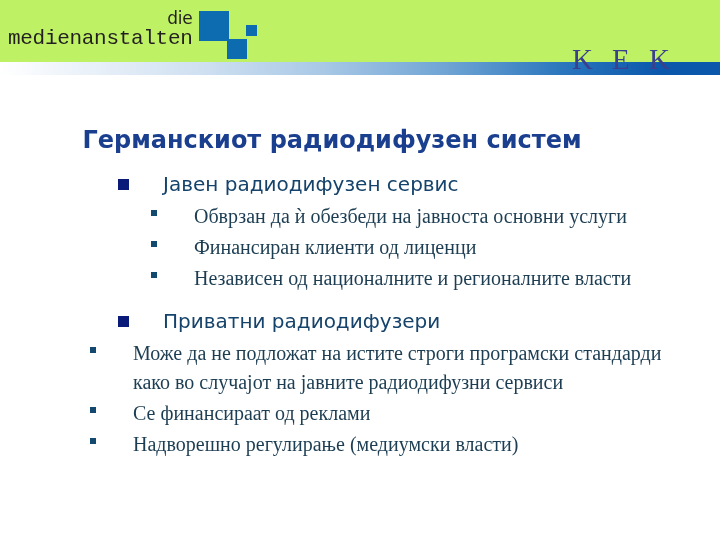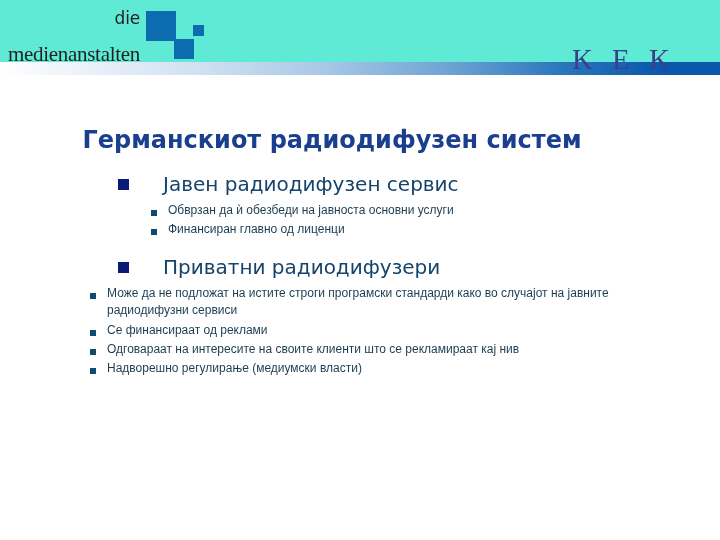--- a/index.html
+++ b/index.html
@@ -13,21 +13,21 @@
     font-family: "DejaVu Sans", "Liberation Sans", sans-serif;
     overflow: hidden;
     position: relative;
   }
 
   
   .header {
     position: relative;
     width: 720px;
     height: 62px;
-    background: #5eead4;
+    background: #bef264;
   }
 
   .logo-left {
     position: absolute;
     left: 8px;
     top: 8px;
     display: flex;
     align-items: flex-start;
   }
   .logo-wordmark {
@@ -39,23 +39,23 @@
   }
   .logo-die {
     font-size: 17px;
     color: #231f20;
     font-family: "DejaVu Sans", "Liberation Sans", sans-serif;
     letter-spacing: -0.2px;
   }
   .logo-medienanstalten {
     font-size: 21px;
     color: #231f20;
-    font-family: Liberation Serif, serif;
+    font-family: Liberation Mono, monospace;
     letter-spacing: -0.3px;
-    margin-top: 17px;
+    margin-top: 1px;
   }
 
   .logo-squares {
     position: relative;
     width: 66px;
     height: 50px;
     margin-left: 6px;
     margin-top: 3px;
   }
   .sq {
@@ -149,25 +149,26 @@
   }
   .l2-bullet {
     width: 6px;
     height: 6px;
     background: #13496e;
     flex: 0 0 auto;
     margin-top: 8px;
     margin-right: 11px;
   }
   .l2-text {
-    font-size: 12px;
+    font-size: 20px;
     color: #1c3d52;
     line-height: 1.45;
     max-width: 560px;
-    font-family: Liberation Sans, sans-serif;
+    font-family: Liberation Serif, serif;
+    margin-left: 26px;
   }
 
   .gap-sections { height: 13px; }
 </style>
 </head>
 <body>
 
 <div class="header">
 
   <div class="logo-left">
@@ -199,21 +200,25 @@
       <span class="l1-text">Јавен радиодифузен сервис</span>
     </div>
 
     <div class="l2-group indent-a">
       <div class="l2-item">
         <span class="l2-bullet"></span>
         <span class="l2-text">Обврзан да ѝ обезбеди на јавноста основни услуги</span>
       </div>
       <div class="l2-item">
         <span class="l2-bullet"></span>
-        <span class="l2-text">Финансиран главно од лиценци</span>
+        <span class="l2-text">Финансиран клиенти од лиценци</span>
+      </div>
+      <div class="l2-item">
+        <span class="l2-bullet"></span>
+        <span class="l2-text">Независен од националните и регионалните власти</span>
       </div>
     </div>
 
     <div class="gap-sections"></div>
 
     <div class="l1-item">
       <span class="l1-bullet"></span>
       <span class="l1-text">Приватни радиодифузери</span>
     </div>
 
@@ -221,22 +226,18 @@
       <div class="l2-item">
         <span class="l2-bullet"></span>
         <span class="l2-text">Може да не подложат на истите строги програмски стандарди како во случајот на јавните радиодифузни сервиси</span>
       </div>
       <div class="l2-item">
         <span class="l2-bullet"></span>
         <span class="l2-text">Се финансираат од реклами</span>
       </div>
       <div class="l2-item">
         <span class="l2-bullet"></span>
-        <span class="l2-text">Одговараат на интересите на своите клиенти што се рекламираат кај нив</span>
-      </div>
-      <div class="l2-item">
-        <span class="l2-bullet"></span>
         <span class="l2-text">Надворешно регулирање (медиумски власти)</span>
       </div>
     </div>
 
   </div>
 </div>
 
 </body></html>

